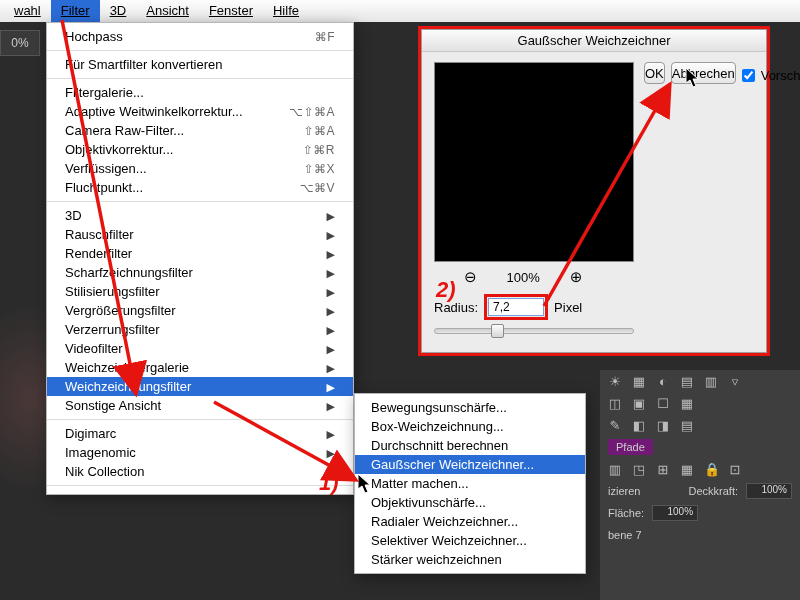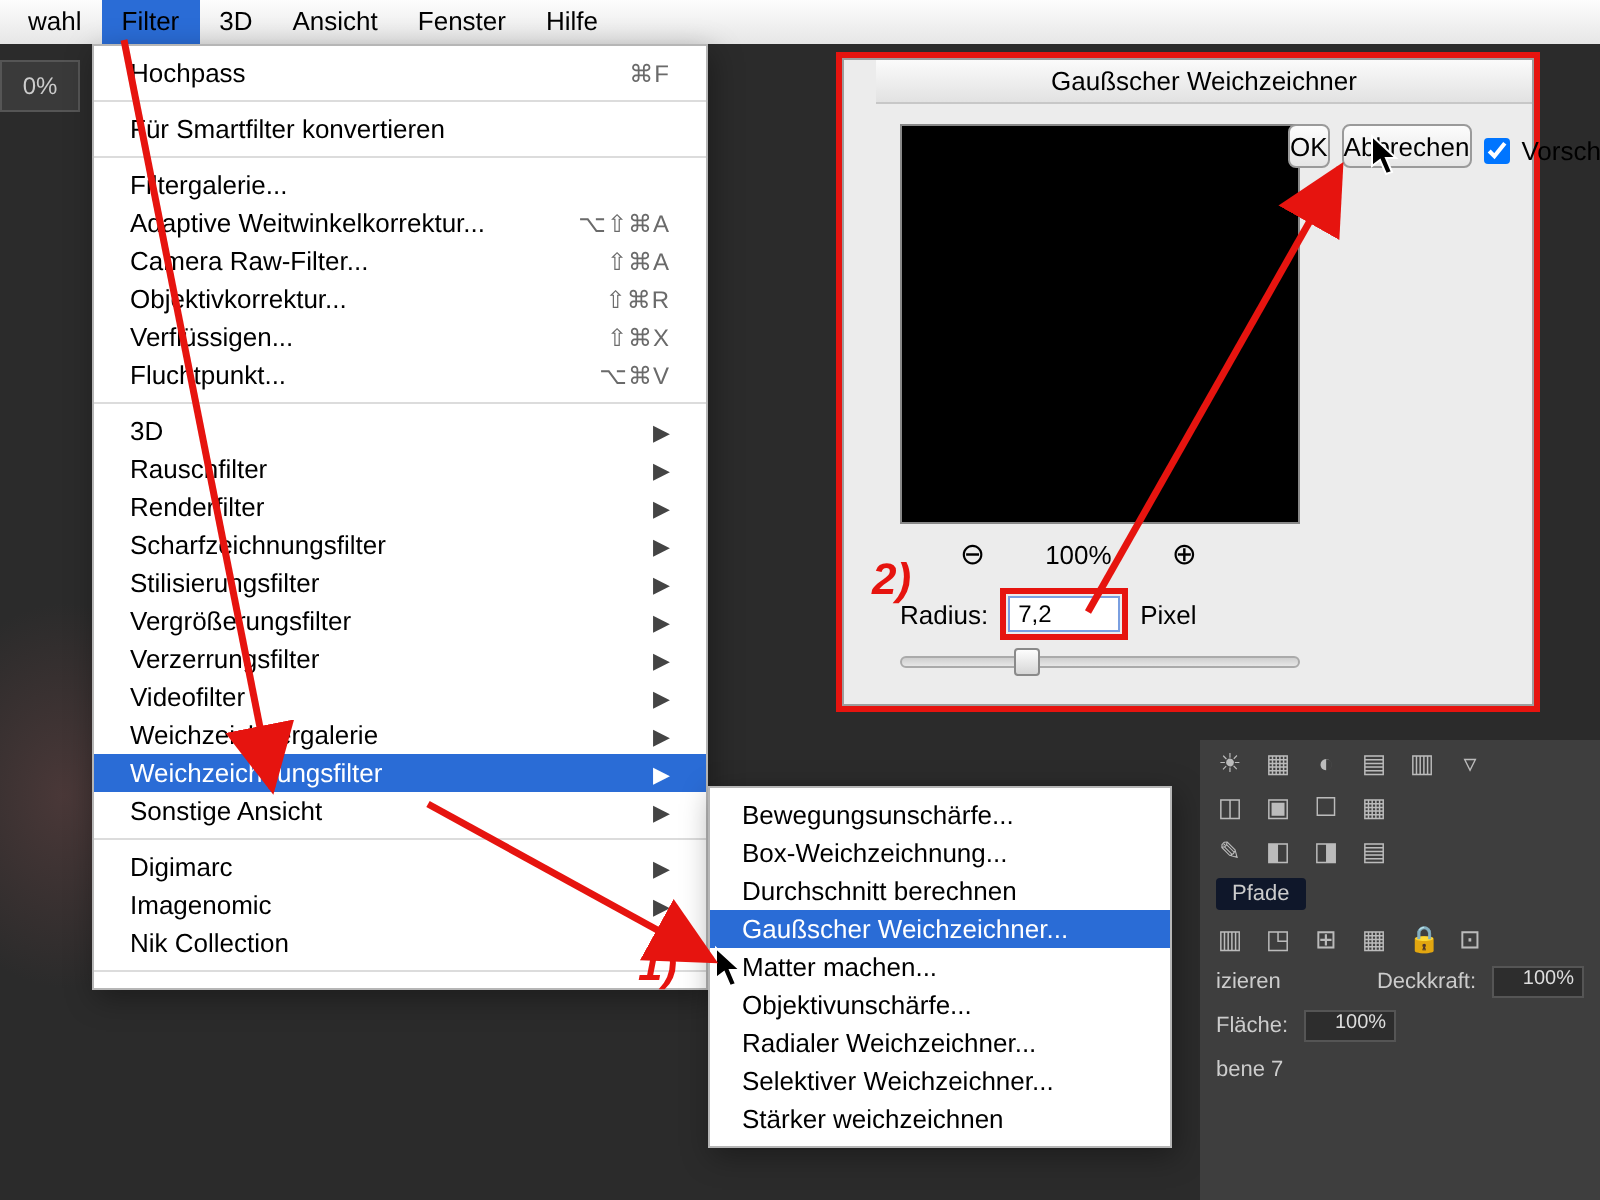--- a/index.html
+++ b/index.html
@@ -1,34 +1,34 @@
 <!DOCTYPE html>
 <html><head>
 <meta charset="utf-8">
 <style>
   * { box-sizing: border-box; margin: 0; padding: 0; font-family: "Lucida Grande", "Helvetica Neue", Arial, sans-serif; }
   body { width: 800px; height: 600px; background: #3a3a3a; position: relative; overflow: hidden; font-size: 13px; color: #000; }
   .menubar { position: absolute; top: 0; left: 0; right: 0; height: 22px; background: linear-gradient(#fdfdfd,#e6e6e6); display: flex; align-items: center; padding: 0 4px; gap: 0; }
-  .menubar .menu-item { padding: 0 10px; height: 22px; line-height: 22px; cursor: default; }
+  .menubar .menu-item { padding: 0 10px; height: 22px; line-height: 22px; cursor: default; text-decoration: underline; }
   .menubar .menu-item.active { background: #2a6cd6; color: #000000; }
   
   .zoom-badge { position:absolute; top:30px; left:0; width:40px; height:26px; background:#3a3a3a; color:#ccc; border:1px solid #555; display:flex; align-items:center; justify-content:center; font-size:12px;}
   .dropdown { position: absolute; top: 22px; left: 46px; width: 308px; background: #fff; border: 1px solid #b6b6b6; box-shadow: 2px 4px 14px rgba(0,0,0,.35); padding: 4px 0; }
   .dropdown .item { display: flex; justify-content: space-between; align-items: center; height: 19px; padding: 0 18px; white-space: nowrap; cursor: default; }
   .dropdown .item.selected { background: #2a6cd6; color: #fff; }
   .dropdown .item .shortcut { color: #6a6a6a; font-size: 12px; letter-spacing: .5px; }
   .dropdown .sep { height: 1px; background: #dcdcdc; margin: 4px 0; }
   .submenu-arrow { margin-left: 6px; font-size: 11px; color:#444; }
   .item.selected .submenu-arrow{color:#fff;}
   .submenu { position: absolute; top: 393px; left: 354px; width: 232px; background: #fff; border: 1px solid #b6b6b6; box-shadow: 2px 4px 14px rgba(0,0,0,.35); padding: 4px 0; }
   .submenu .item { height: 19px; padding: 0 16px; display:flex; align-items:center;}
   .submenu .item.selected { background: #2a6cd6; color:#fff; }
   
   .dialog-wrap { position:absolute; top:26px; left:418px; width:352px; height:330px; border:3px solid #e6140f; }
-  .dialog { position:absolute; inset:0; background:#ececec; border:1px solid #9d9d9d;padding-left:16px; }
+  .dialog { position:absolute; inset:0; background:#ececec; border:1px solid #9d9d9d; }
   .dialog-title { height:22px; line-height:22px; text-align:center; background:linear-gradient(#fbfbfb,#e2e2e2); border-bottom:1px solid #c7c7c7; font-size:13px;}
   .dialog-body { position:relative; padding:10px 12px; }
   .preview { width:200px; height:200px; background:#000; border:1px solid #888; }
   .side-btns { position:absolute; top:10px; right:12px; width:110px; display:flex; flex-direction:row; gap:6px;}
   .btn { height:22px; border:1px solid #9a9a9a; border-radius:4px; background:linear-gradient(#fcfcfc,#e6e6e6); font-size:13px; display:flex; align-items:center; justify-content:center; cursor:default;}
   .check-row { display:flex; align-items:center; gap:6px; margin-top:4px; font-size:13px;}
   .check-row input{ width:13px;height:13px;}
   .zoom-row { display:flex; align-items:center; gap:30px; margin-top:6px; margin-left:30px;}
   .zoom-row .mag { font-size:15px; }
   .radius-row{ display:flex; align-items:center; gap:6px; margin-top:8px; }
@@ -41,21 +41,21 @@
   .ann1{ top:470px; left:319px;}
   .ann2{ top:277px; left:436px;}
   
   svg.arrows{ position:absolute; top:0; left:0; pointer-events:none;}
   
   .canvas-bg{ position:absolute; top:22px; left:0; right:0; bottom:0; background: radial-gradient(120px 160px at 4% 65%, #4a3838 0%, #2b2b2b 60%), radial-gradient(140px 100px at 35% 95%, #b06a2a 0%, #2b2b2b 60%), #2c2c2c; }
   
   .panel-zone{ position:absolute; top:370px; right:0; width:200px; height:230px; background:#3e3e3e; color:#ccc; font-size:11px;}
   .panel-zone .row{ display:flex; align-items:center; gap:8px; height:22px; padding:0 8px;}
   .panel-zone .row.icons{gap:10px; font-size:13px; color:#bbb;}
-  .panel-zone .tab{ background:#0f172a; padding:2px 8px; border-radius:2px;}
+  .panel-zone .tab{ background:#701a75; padding:2px 8px; border-radius:2px;}
   .panel-zone .mini-input{ width:46px; height:16px; background:#2d2d2d; border:1px solid #555; color:#ddd; font-size:10px; text-align:right; padding-right:4px;}
   .ico{ display:inline-block; width:14px; text-align:center;}
   .cursor{position:absolute; width:14px; height:20px; pointer-events:none;}
   .cursor svg{overflow:visible;}
 </style>
 </head>
 <body>
 
 <div class="canvas-bg"></div>
 

